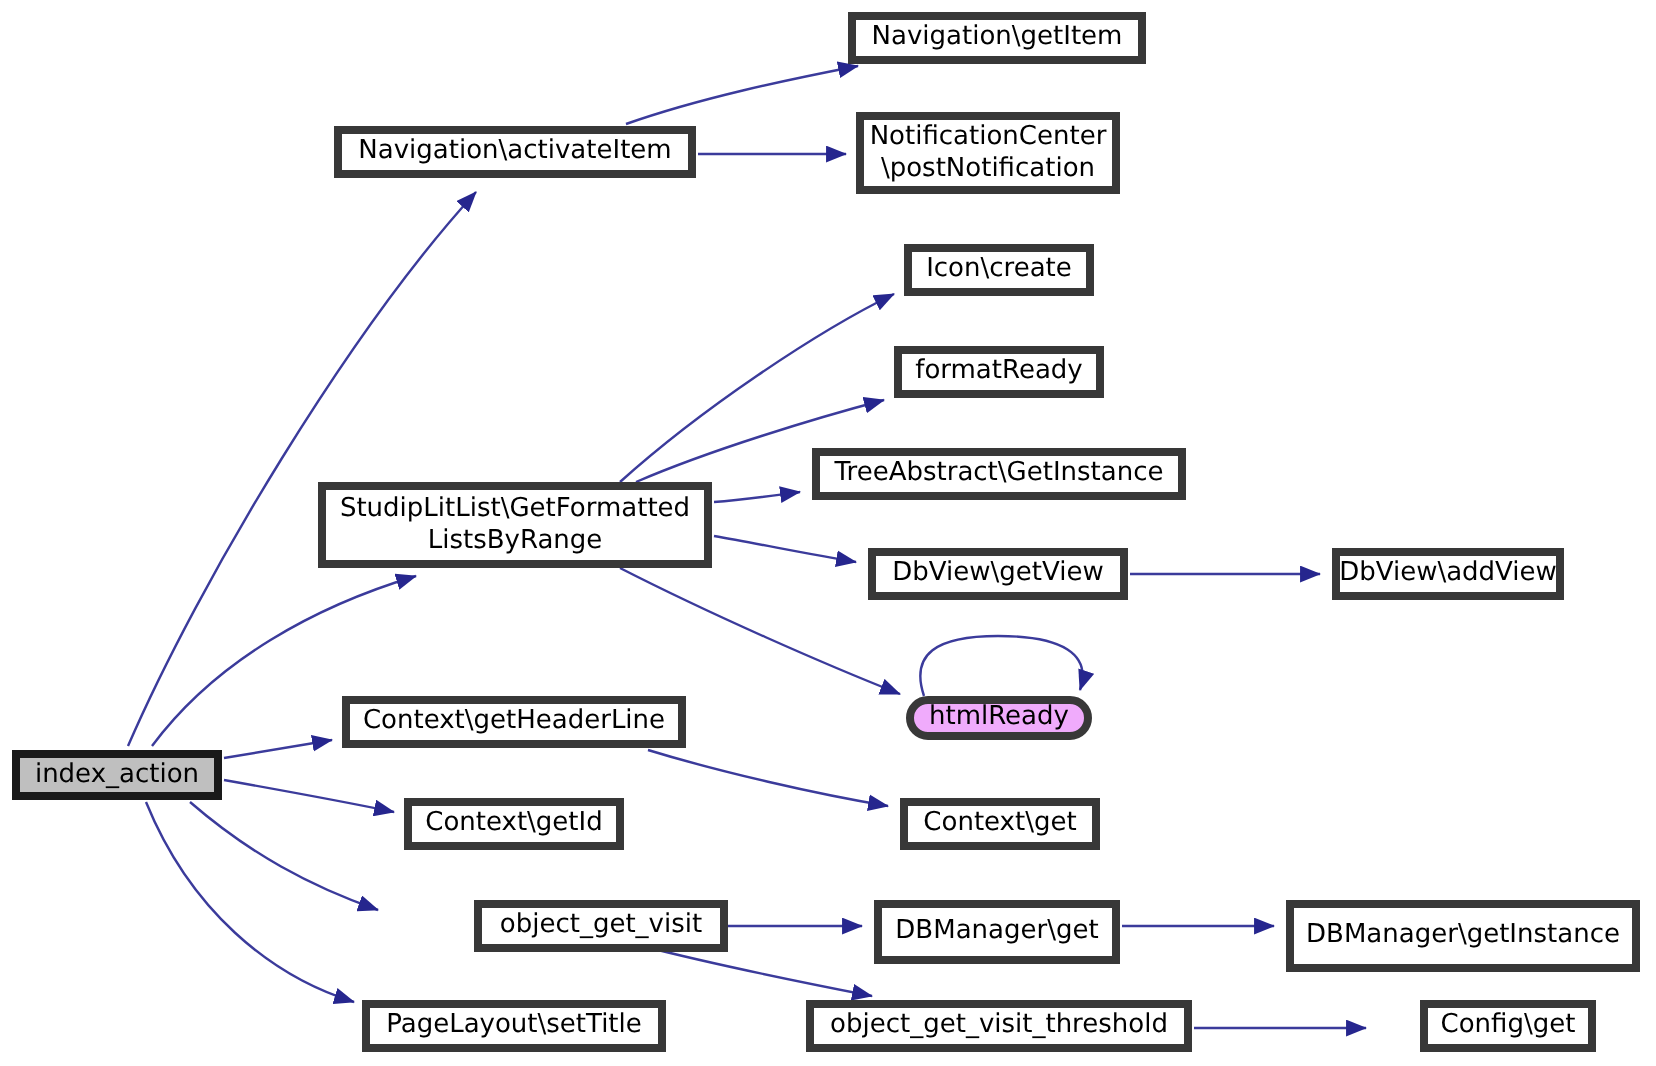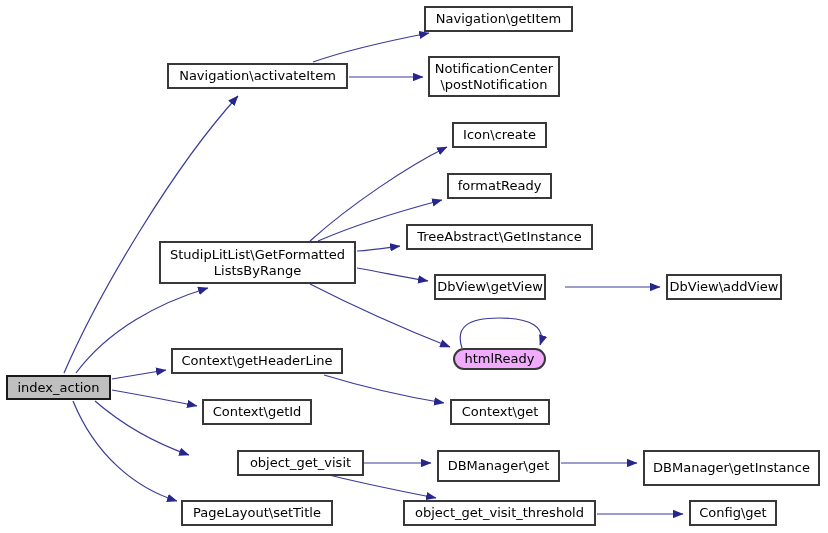--- a/index.html
+++ b/index.html
@@ -26,21 +26,21 @@
     position: absolute;
     box-sizing: border-box;
     display: flex;
     align-items: center;
     justify-content: center;
     text-align: center;
     font-size: 13px;
     line-height: 1.22;
     color: #000000;
     background: #ffffff;
-    border: 2px solid #d946ef;
+    border: 4px solid #d946ef;
     white-space: pre-line;
     cursor: pointer;
     z-index: 2;
   }
   .node.highlight {
     background: #bfbfbf;
     border-color: #1a1a1a;
   }
 </style>
 </head>
@@ -80,26 +80,26 @@
       <div class="node highlight" style="left: 6px; top: 375px; width: 105px; height: 25px; border-color: rgb(26, 26, 26); background: rgb(191, 191, 191);">index_action</div>
       <div class="node" style="left: 167px; top: 63px; width: 181px; height: 26px; border-color: rgb(56, 56, 56); background: rgb(255, 255, 255);">Navigation\activateItem</div>
       <div class="node" style="left: 424px; top: 6px; width: 149px; height: 26px; border-color: rgb(56, 56, 56); background: rgb(255, 255, 255);">Navigation\getItem</div>
       <div class="node" style="left: 428px; top: 56px; width: 132px; height: 41px; border-color: rgb(56, 56, 56); background: rgb(255, 255, 255);">NotificationCenter
 \postNotification</div>
       <div class="node" style="left: 452px; top: 122px; width: 95px; height: 26px; border-color: rgb(56, 56, 56); background: rgb(255, 255, 255);">Icon\create</div>
       <div class="node" style="left: 447px; top: 173px; width: 105px; height: 26px; border-color: rgb(56, 56, 56); background: rgb(255, 255, 255);">formatReady</div>
       <div class="node" style="left: 406px; top: 224px; width: 187px; height: 26px; border-color: rgb(56, 56, 56); background: rgb(255, 255, 255);">TreeAbstract\GetInstance</div>
       <div class="node" style="left: 159px; top: 241px; width: 197px; height: 43px; border-color: rgb(56, 56, 56); background: rgb(255, 255, 255);">StudipLitList\GetFormatted
 ListsByRange</div>
-      <div class="node" style="left: 434px; top: 274px; width: 112px; height: 26px; border-color: rgb(56, 56, 56); background: rgb(255, 255, 255);">DbView\getView</div>
+      <div class="node" style="left: 434px; top: 274px; width: 130px; height: 26px; border-color: rgb(56, 56, 56); background: rgb(255, 255, 255);">DbView\getView</div>
       <div class="node" style="left: 666px; top: 274px; width: 116px; height: 26px; border-color: rgb(56, 56, 56); background: rgb(255, 255, 255);">DbView\addView</div>
       <div class="node" style="left: 453px; top: 348px; width: 93px; height: 22px; border-color: rgb(56, 56, 56); background: #f0abfc; border-radius: 13px;">htmlReady</div>
       <div class="node" style="left: 171px; top: 348px; width: 172px; height: 26px; border-color: rgb(56, 56, 56); background: rgb(255, 255, 255);">Context\getHeaderLine</div>
       <div class="node" style="left: 202px; top: 399px; width: 110px; height: 26px; border-color: rgb(56, 56, 56); background: rgb(255, 255, 255);">Context\getId</div>
       <div class="node" style="left: 450px; top: 399px; width: 100px; height: 26px; border-color: rgb(56, 56, 56); background: rgb(255, 255, 255);">Context\get</div>
       <div class="node" style="left: 193px; top: 450px; width: 127px; height: 26px; border-color: rgb(56, 56, 56); background: rgb(255, 255, 255); margin-left: 44px;">object_get_visit</div>
       <div class="node" style="left: 437px; top: 450px; width: 123px; height: 32px; border-color: rgb(56, 56, 56); background: rgb(255, 255, 255);">DBManager\get</div>
       <div class="node" style="left: 643px; top: 450px; width: 177px; height: 36px; border-color: rgb(56, 56, 56); background: rgb(255, 255, 255);">DBManager\getInstance</div>
       <div class="node" style="left: 181px; top: 500px; width: 152px; height: 26px; border-color: rgb(56, 56, 56); background: rgb(255, 255, 255);">PageLayout\setTitle</div>
       <div class="node" style="left: 403px; top: 500px; width: 193px; height: 26px; border-color: rgb(56, 56, 56); background: rgb(255, 255, 255);">object_get_visit_threshold</div>
-      <div class="node" style="left: 689px; top: 500px; width: 88px; height: 26px; border-color: rgb(56, 56, 56); background: rgb(255, 255, 255);">Config\get</div>
+      <div class="node" style="left: 710px; top: 500px; width: 88px; height: 26px; border-color: rgb(56, 56, 56); background: rgb(255, 255, 255);">Config\get</div>
     </div>
 </div>
 
 </body></html>

